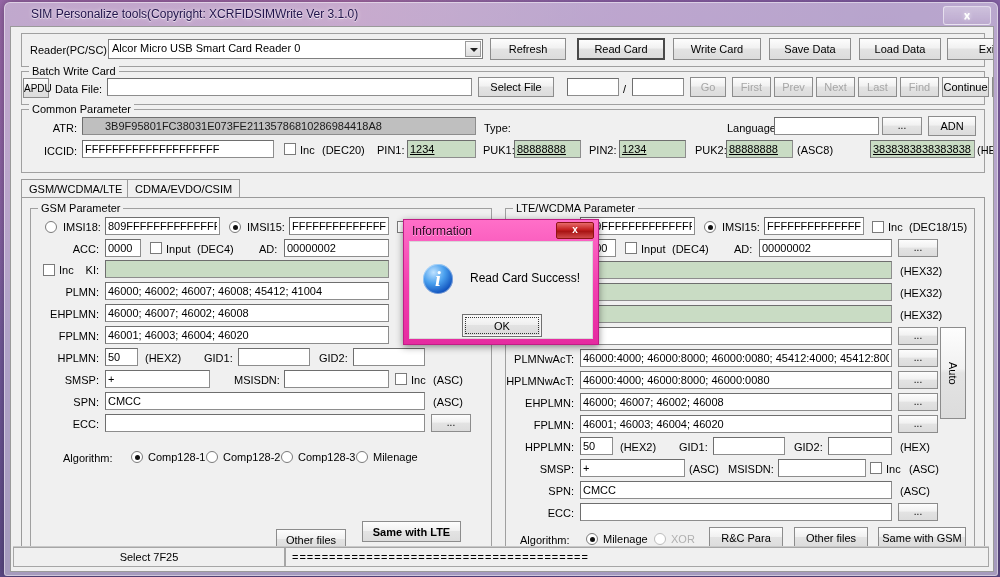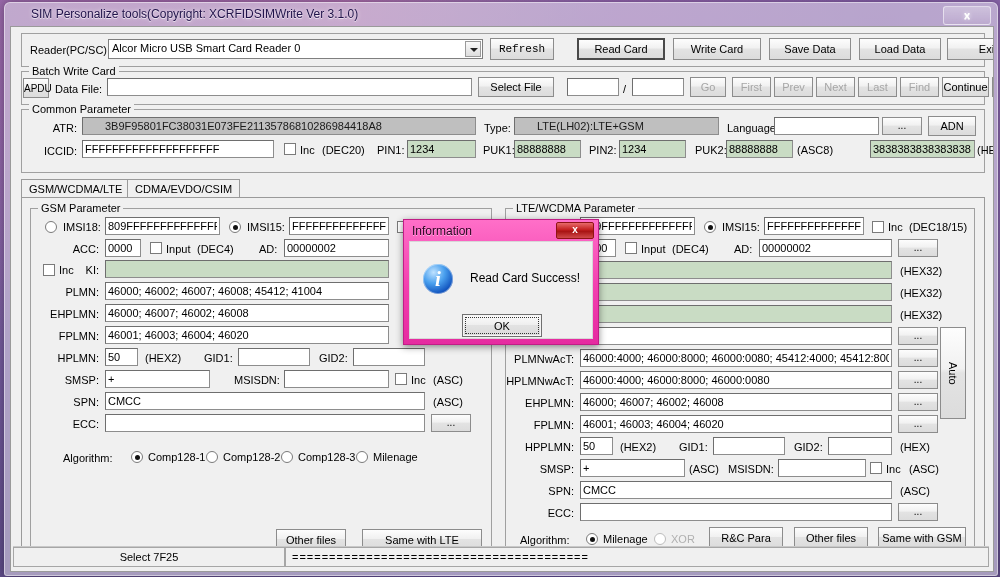--- a/index.html
+++ b/index.html
@@ -86,21 +86,21 @@
     font-size: 11px;
     border: 1px solid #8d8d8d;
     border-top-color:#6e6e6e; border-left-color:#6e6e6e;
     background: #ffffff;
     color: #000;
     padding: 0 2px;
     height: 18px;
     box-sizing: border-box;
     outline: none;
   }
-  input.tb.green { background: #c9dcc4; }
+  input.tb.green { background: #c9dcc4; text-decoration: underline; }
   input.tb.gray  { background: #bfbfbf; color:#1a1a1a;padding-left:22px; }
   button.btn {
     position: absolute;
     font-family: "Liberation Sans", sans-serif;
     font-size: 11px;
     color: #000;
     background: linear-gradient(180deg,#fdfdfd 0%,#f1f1f1 45%,#e3e3e3 50%,#dcdcdc 100%);
     border: 1px solid #8c8c8c;
     box-sizing: border-box;
     cursor: pointer;
@@ -260,21 +260,21 @@
     </div>
 
     <div id="client">
 
       <div class="grp" style="left:10px;top:6px;width:962px;height:32px;">
         <span class="lbl" style="left:8px;top:9px;">Reader(PC/SC):</span>
         <div class="combo" style="left:86px;top:5px;width:375px;">
           <span class="cbtext">Alcor Micro USB Smart Card Reader 0</span>
           <span class="cbarrow"></span>
         </div>
-        <button class="btn" style="left:468px;top:4px;width:64px;font-family:Liberation Mono, monospace;">Refresh</button>
+        <button class="btn" style="left:468px;top:4px;width:76px;">Refresh</button>
         <button class="btn def" style="left:555px;top:4px;width:88px;">Read Card</button>
         <button class="btn" style="left:651px;top:4px;width:88px;">Write Card</button>
         <button class="btn" style="left:747px;top:4px;width:82px;">Save Data</button>
         <button class="btn" style="left:837px;top:4px;width:82px;">Load Data</button>
         <button class="btn" style="left:925px;top:4px;width:82px;">Exit</button>
       </div>
 
       <div class="grp" style="left:10px;top:44px;width:962px;height:32px;">
         <span class="grp-title">Batch Write Card</span>
         <button class="btn" style="left:1px;top:6px;width:26px;height:20px;font-size:10px;">APDU</button>
@@ -293,21 +293,20 @@
         <button class="btn" style="left:920px;top:5px;width:47px;height:20px;">Continue</button>
         <button class="btn" style="left:970px;top:5px;width:47px;height:20px;">Template</button>
       </div>
 
       <div class="grp" style="left:10px;top:82px;width:962px;height:62px;">
         <span class="grp-title">Common Parameter</span>
 
         <span class="lbl r" style="left:10px;top:11px;width:45px;">ATR:</span>
         <input class="tb gray" style="left: 60px; top: 7px; width: 394px;" readonly="" value="3B9F95801FC38031E073FE21135786810286984418A8">
         <span class="lbl" style="left:462px;top:11px;">Type:</span>
-        <input class="tb gray" style="left: 492px; top: 7px; width: 205px;" readonly="" value="LTE(LH02):LTE+GSM">
         <span class="lbl" style="left:705px;top:11px;">Language:</span>
         <input class="tb" style="left: 752px; top: 7px; width: 105px;" value="">
         <button class="btn dots" style="left:860px;top:7px;width:40px;">...</button>
         <button class="btn" style="left:906px;top:6px;width:48px;height:20px;">ADN</button>
 
         <span class="lbl r" style="left:0px;top:34px;width:55px;">ICCID:</span>
         <input class="tb" style="left: 60px; top: 30px; width: 192px;" value="FFFFFFFFFFFFFFFFFFFF">
         <span class="ck" style="left:262px;top:33px;"></span>
         <span class="lbl" style="left:278px;top:33px;">Inc</span>
         <span class="lbl" style="left:300px;top:33px;">(DEC20)</span>
@@ -392,21 +391,21 @@
           <span class="rd on" style="left:100px;top:242px;"></span>
           <span class="lbl" style="left:117px;top:241px;">Comp128-1</span>
           <span class="rd" style="left:175px;top:242px;"></span>
           <span class="lbl" style="left:192px;top:241px;">Comp128-2</span>
           <span class="rd" style="left:250px;top:242px;"></span>
           <span class="lbl" style="left:267px;top:241px;">Comp128-3</span>
           <span class="rd" style="left:325px;top:242px;"></span>
           <span class="lbl" style="left:342px;top:241px;">Milenage</span>
 
           <button class="btn" style="left:245px;top:320px;width:70px;height:21px;">Other files</button>
-          <button class="btn" style="left:331px;top:320px;width:120px;height:21px;">Same with LTE</button>
+          <button class="btn" style="left:331px;top:312px;width:99px;height:21px;font-weight:bold;">Same with LTE</button>
         </div>
 
         <div class="grp" style="left:483px;top:10px;width:468px;height:345px;">
           <span class="grp-title">LTE/WCDMA Parameter</span>
 
           <span class="rd" style="left:14px;top:12px;"></span>
           <span class="lbl" style="left:32px;top:11px;">IMSI18:</span>
           <input class="tb" style="left: 74px; top: 8px; width: 115px;" value="809FFFFFFFFFFFFFFF">
           <span class="rd on" style="left:198px;top:12px;"></span>
           <span class="lbl" style="left:216px;top:11px;">IMSI15:</span>

